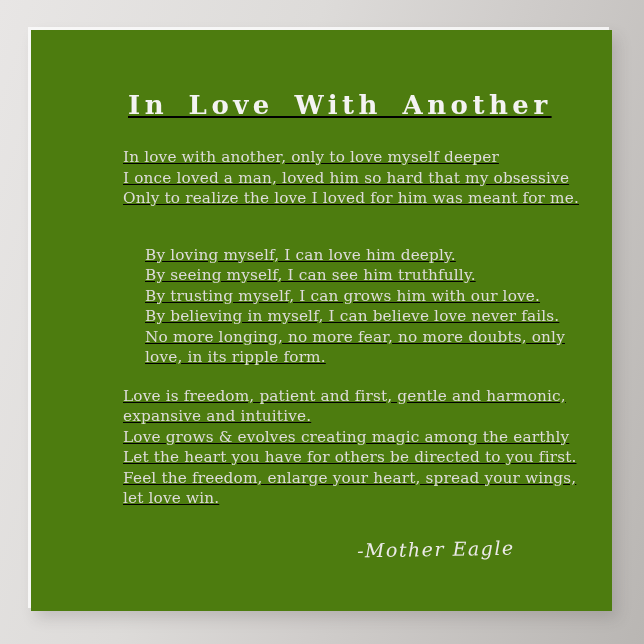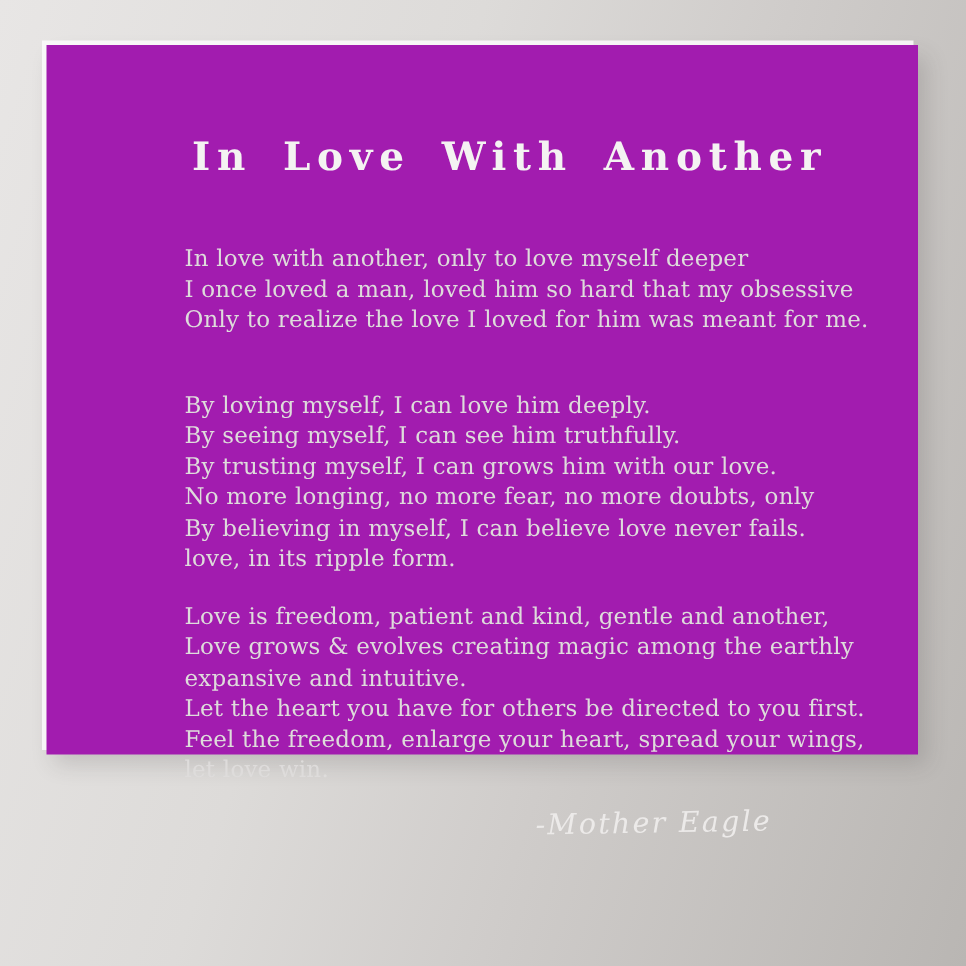--- a/index.html
+++ b/index.html
@@ -15,25 +15,26 @@
     
     background: linear-gradient(108deg, #e8e6e5 0%, #dddbd9 38%, #cfccca 62%, #b9b6b3 100%);
     position: relative;
   }
 
   .poster {
     position: absolute;
     left: 31px;
     top: 30px;
     width: 581px;
-    height: 473px;
-    background: #a21caf;
+    height: 581px;
+    background: #4d7c0f;
     
     box-shadow: -3px -3px 0 rgba(252, 252, 251, 0.85),
                  5px 7px 14px rgba(60, 58, 56, 0.18);
+    text-decoration: underline;
   }
 
   .poster-content {
     position: relative;
     width: 100%;
     height: 100%;
     padding: 60px 60px 0 92px;
   }
 
   .poster-title {
@@ -51,22 +52,22 @@
   .para {
     font-family: "DejaVu Serif", serif;
     font-size: 15.3px;
     line-height: 20.5px;
     letter-spacing: 0.15px;
     color: #dedcdb;
   }
 
   .para .line { white-space: nowrap; }
 
-  .para-1 { margin-top: 42px; }
-  .para-2 { margin-top: 36px; }
+  .para-1 { margin-top: 27px; }
+  .para-2 { margin-top: 36px; margin-left: 22px; }
   .para-3 { margin-top: 18px; }
 
   .signature {
     position: absolute;
     top: 508px;
     right: 97px;
     font-family: "DejaVu Serif", serif;
     font-style: italic;
     font-size: 19px;
     letter-spacing: 1.5px;
@@ -86,29 +87,29 @@
     <div class="para para-1">
         <div class="line">In love with another, only to love myself deeper</div>
         <div class="line">I once loved a man, loved him so hard that my obsessive</div>
         <div class="line">Only to realize the love I loved for him was meant for me.</div>
       </div>
 
     <div class="para para-2">
         <div class="line">By loving myself, I can love him deeply.</div>
         <div class="line">By seeing myself, I can see him truthfully.</div>
         <div class="line">By trusting myself, I can grows him with our love.</div>
+        <div class="line">By believing in myself, I can believe love never fails.</div>
         <div class="line">No more longing, no more fear, no more doubts, only</div>
-        <div class="line">By believing in myself, I can believe love never fails.</div>
         <div class="line">love, in its ripple form.</div>
       </div>
 
     <div class="para para-3">
-        <div class="line">Love is freedom, patient and kind, gentle and another,</div>
+        <div class="line">Love is freedom, patient and first, gentle and harmonic,</div>
+        <div class="line">expansive and intuitive.</div>
         <div class="line">Love grows &amp; evolves creating magic among the earthly</div>
-        <div class="line">expansive and intuitive.</div>
         <div class="line">Let the heart you have for others be directed to you first.</div>
         <div class="line">Feel the freedom, enlarge your heart, spread your wings,</div>
         <div class="line">let love win.</div>
       </div>
 
     <div class="signature">-Mother Eagle</div>
 
   </div>
 </div>
 

